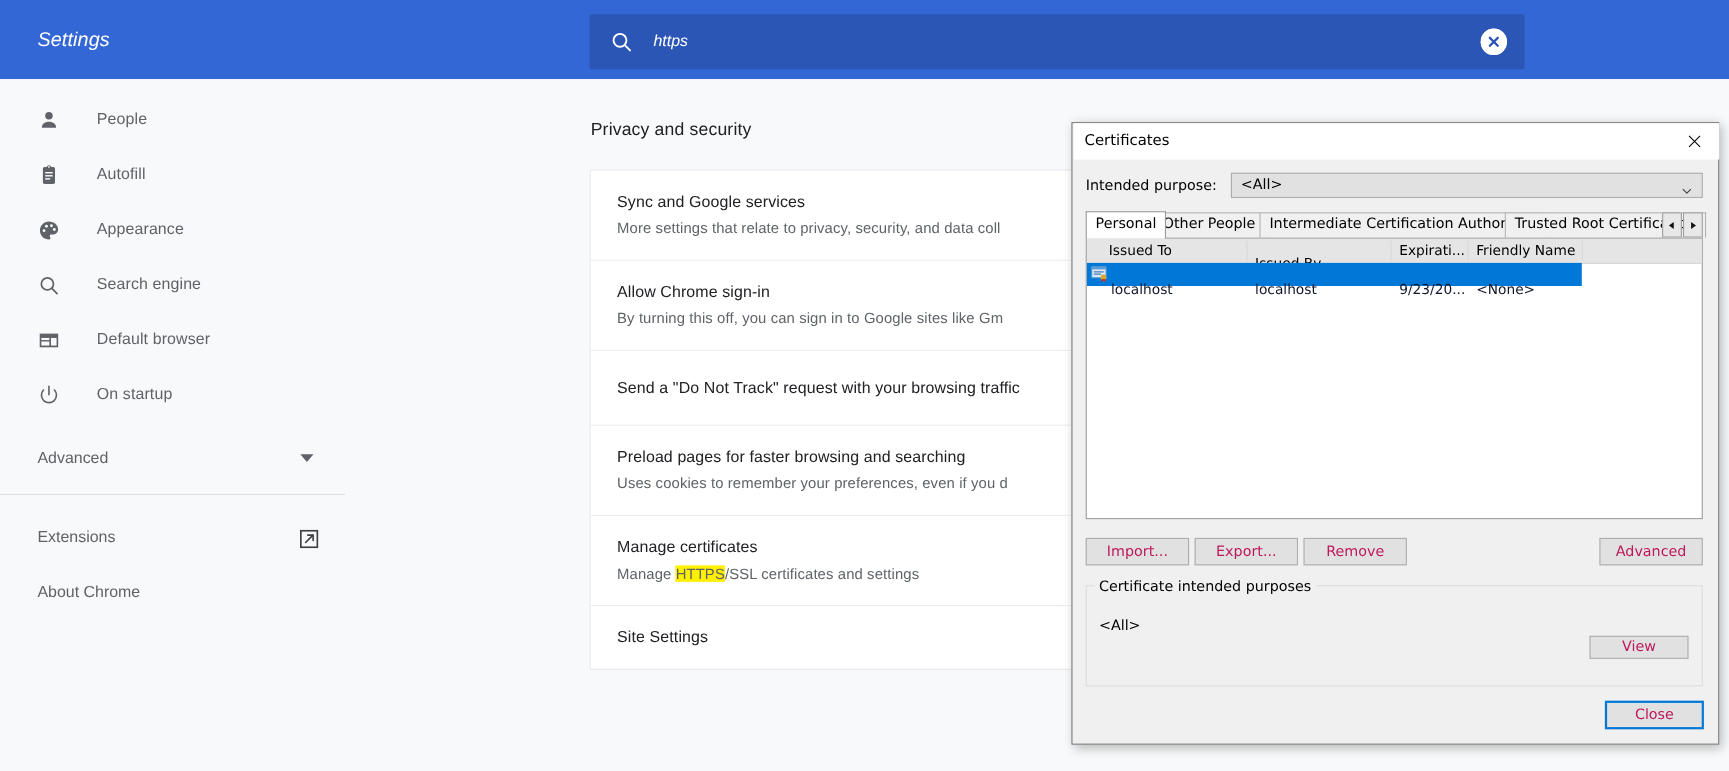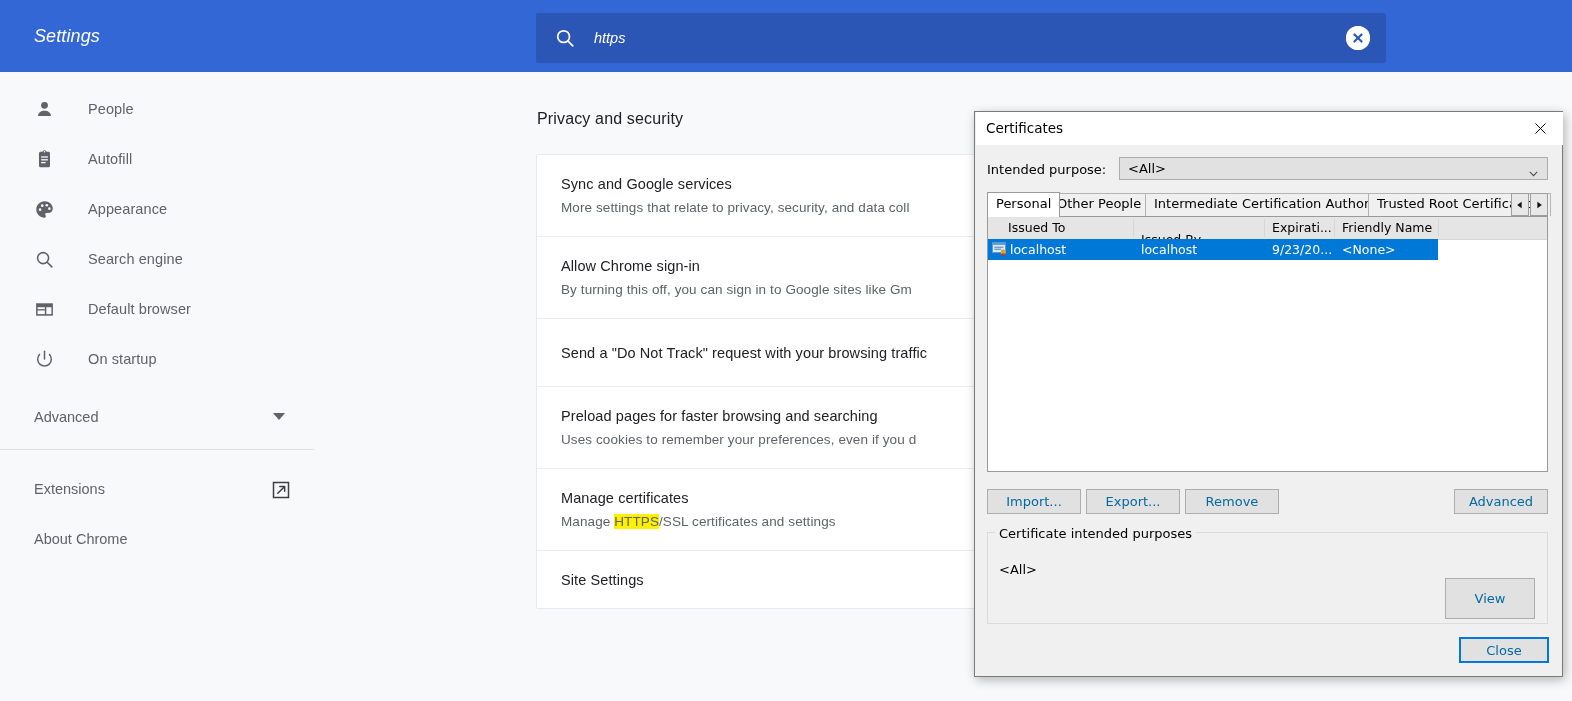--- a/index.html
+++ b/index.html
@@ -393,42 +393,42 @@
     position: absolute;
     left: 0;
     top: 22px;
     width: 450px;
     height: 21px;
     background: #0078d7;
     cursor: pointer;
   }
   .cell {
     position: absolute;
-    top: 3px;
+    top: 16px;
     font-size: 12.5px;
-    color: #ffffff;
+    color: #0f172a;
     white-space: nowrap;
   }
   #cert-icon {
     position: absolute;
     left: 4px;
     top: 3px;
     width: 16px;
     height: 15px;
   }
 
   
   .win-btn {
     position: absolute;
     background: #e1e1e1;
     border: 1px solid #adadad;
     box-sizing: border-box;
     font-family: "DejaVu Sans", sans-serif;
     font-size: 13px;
-    color: #0369a1;
+    color: #be185d;
     display: flex;
     align-items: center;
     justify-content: center;
     cursor: pointer;
     padding: 0;
   }
   #btn-import  { left: 12px;  top: 377px; width: 94px; height: 25px; }
   #btn-export  { left: 111px; top: 377px; width: 94px; height: 25px; }
   #btn-remove  { left: 210px; top: 377px; width: 94px; height: 25px; }
   #btn-advanced{ left: 479px; top: 377px; width: 94px; height: 25px; }
@@ -452,21 +452,21 @@
     font-size: 13px;
     color: #000000;
   }
   #purposes-value {
     position: absolute;
     left: 24px;
     top: 450px;
     font-size: 13px;
     color: #000000;
   }
-  #btn-view { left: 470px; top: 466px; width: 90px; height: 41px; }
+  #btn-view { left: 470px; top: 466px; width: 90px; height: 21px; }
 
   #btn-close {
     left: 484px;
     top: 525px;
     width: 90px;
     height: 26px;
     border: 2px solid #0078d7;
     background: #e1e1e1;
   }
 </style>

